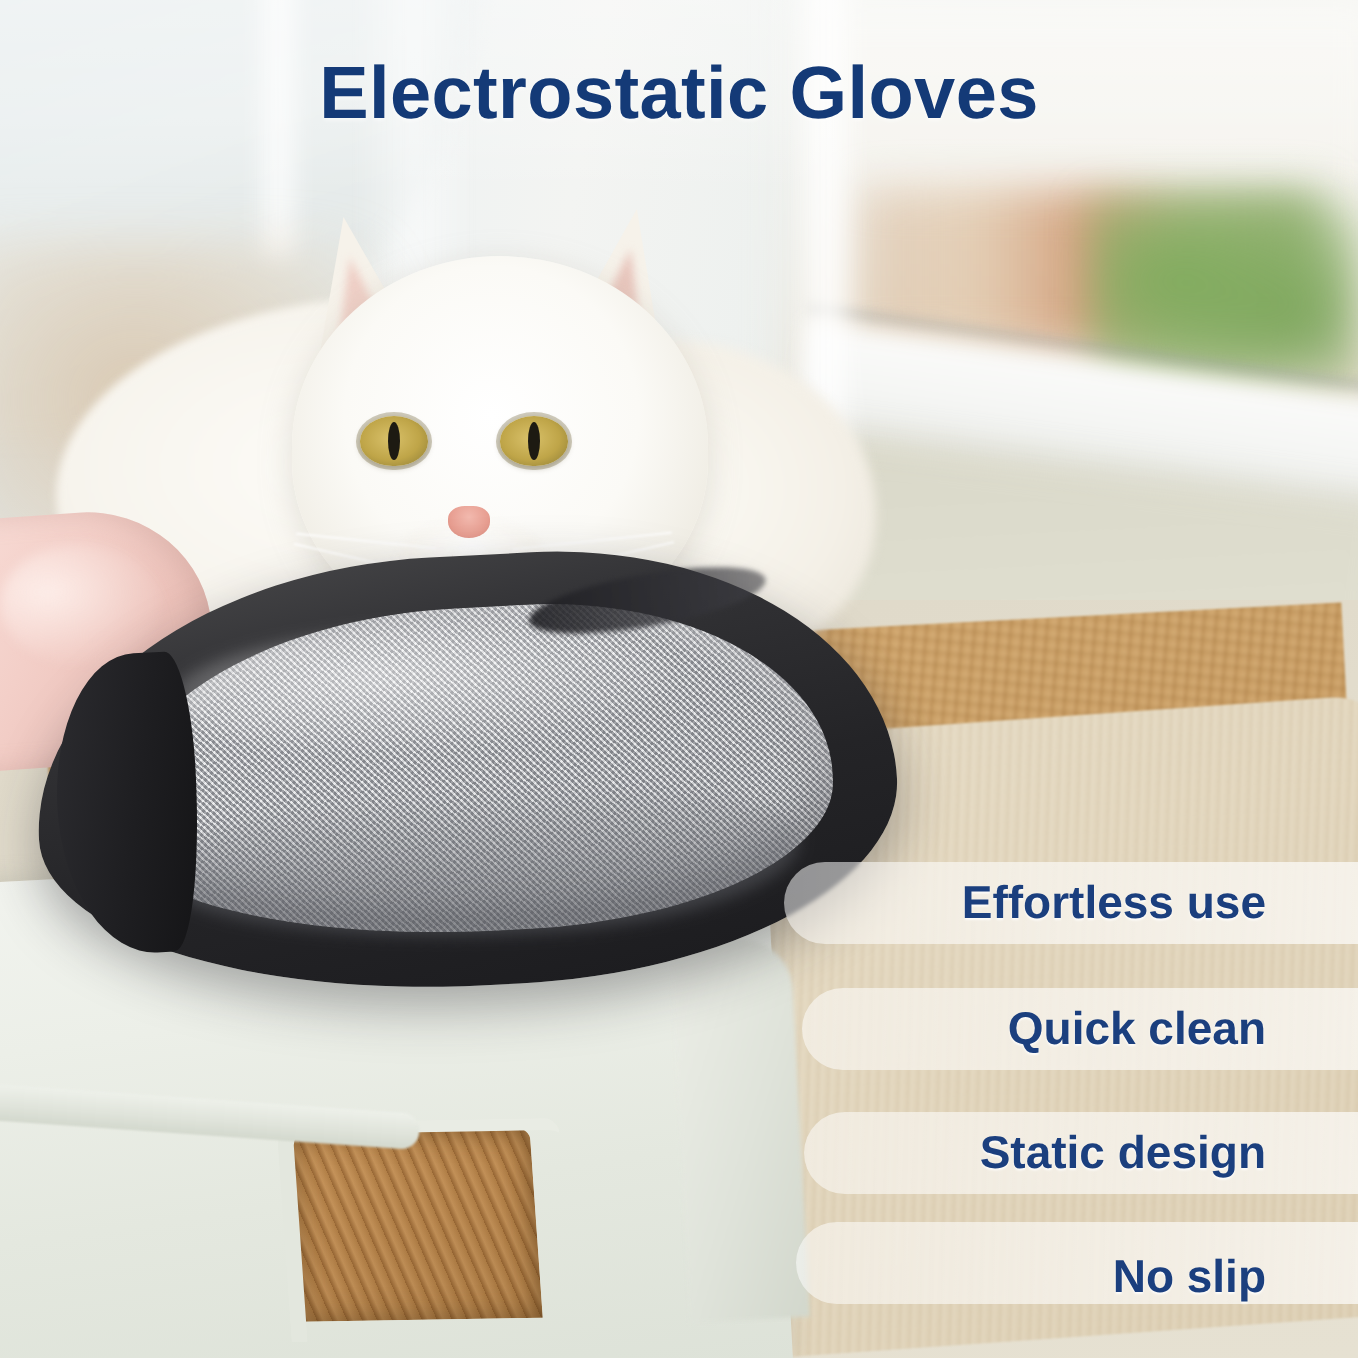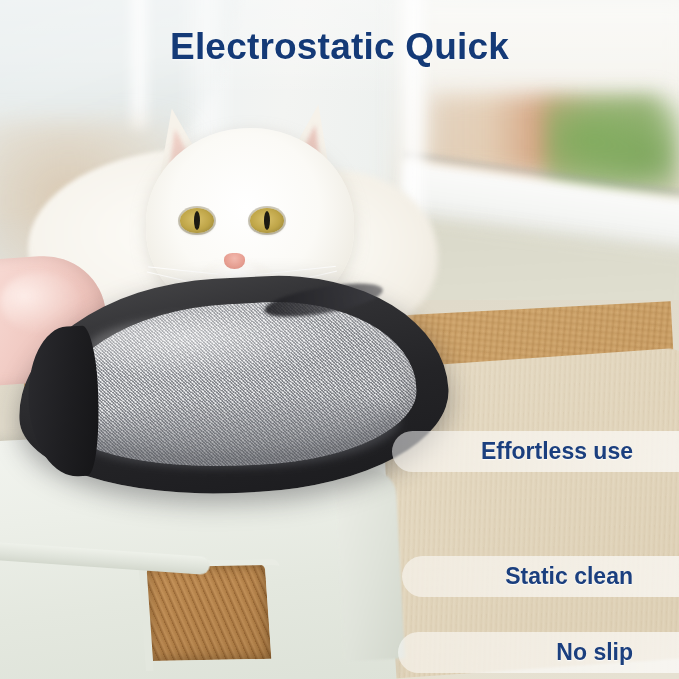--- a/index.html
+++ b/index.html
@@ -570,21 +570,21 @@
     font-family: "Liberation Sans", sans-serif;
     font-size: 23px;
     font-weight: bold;
     color: #1b3f7e;
     white-space: nowrap;
     text-shadow: 0 1px 1px rgba(255,255,255,0.8);
   }
   .badge.b1 { top: 431px; left: 392px; }
   .badge.b2 { top: 494px; left: 401px; }
   .badge.b3 { top: 556px; left: 402px; }
-  .badge.b4 { top: 632px; left: 398px; }
+  .badge.b4 { top: 611px; left: 398px; align-items: flex-end; }
 </style>
 </head>
 <body>
 
 <div id="product-image">
 
   <div class="scene">
 
     <div class="bg-room"></div>
     <div class="bg-curve-left"></div>
@@ -644,25 +644,28 @@
       <div class="glove-mesh"></div>
       <div class="glove-mesh-shade"></div>
       <div class="glove-highlight"></div>
       <div class="glove-seam"></div>
       <div class="glove-cuff"></div>
     </div>
 
   </div>
 
   <div class="header-wash"></div>
-  <div class="title">Electrostatic Quick</div>
+  <div class="title">Electrostatic Gloves</div>
 
   <div class="badge b1">
     <span class="badge-label">Effortless use</span>
   </div>
+  <div class="badge b2">
+    <span class="badge-label">Quick clean</span>
+  </div>
   <div class="badge b3">
-    <span class="badge-label">Static clean</span>
+    <span class="badge-label">Static design</span>
   </div>
   <div class="badge b4">
     <span class="badge-label">No slip</span>
   </div>
 
 </div>
 
 </body></html>

